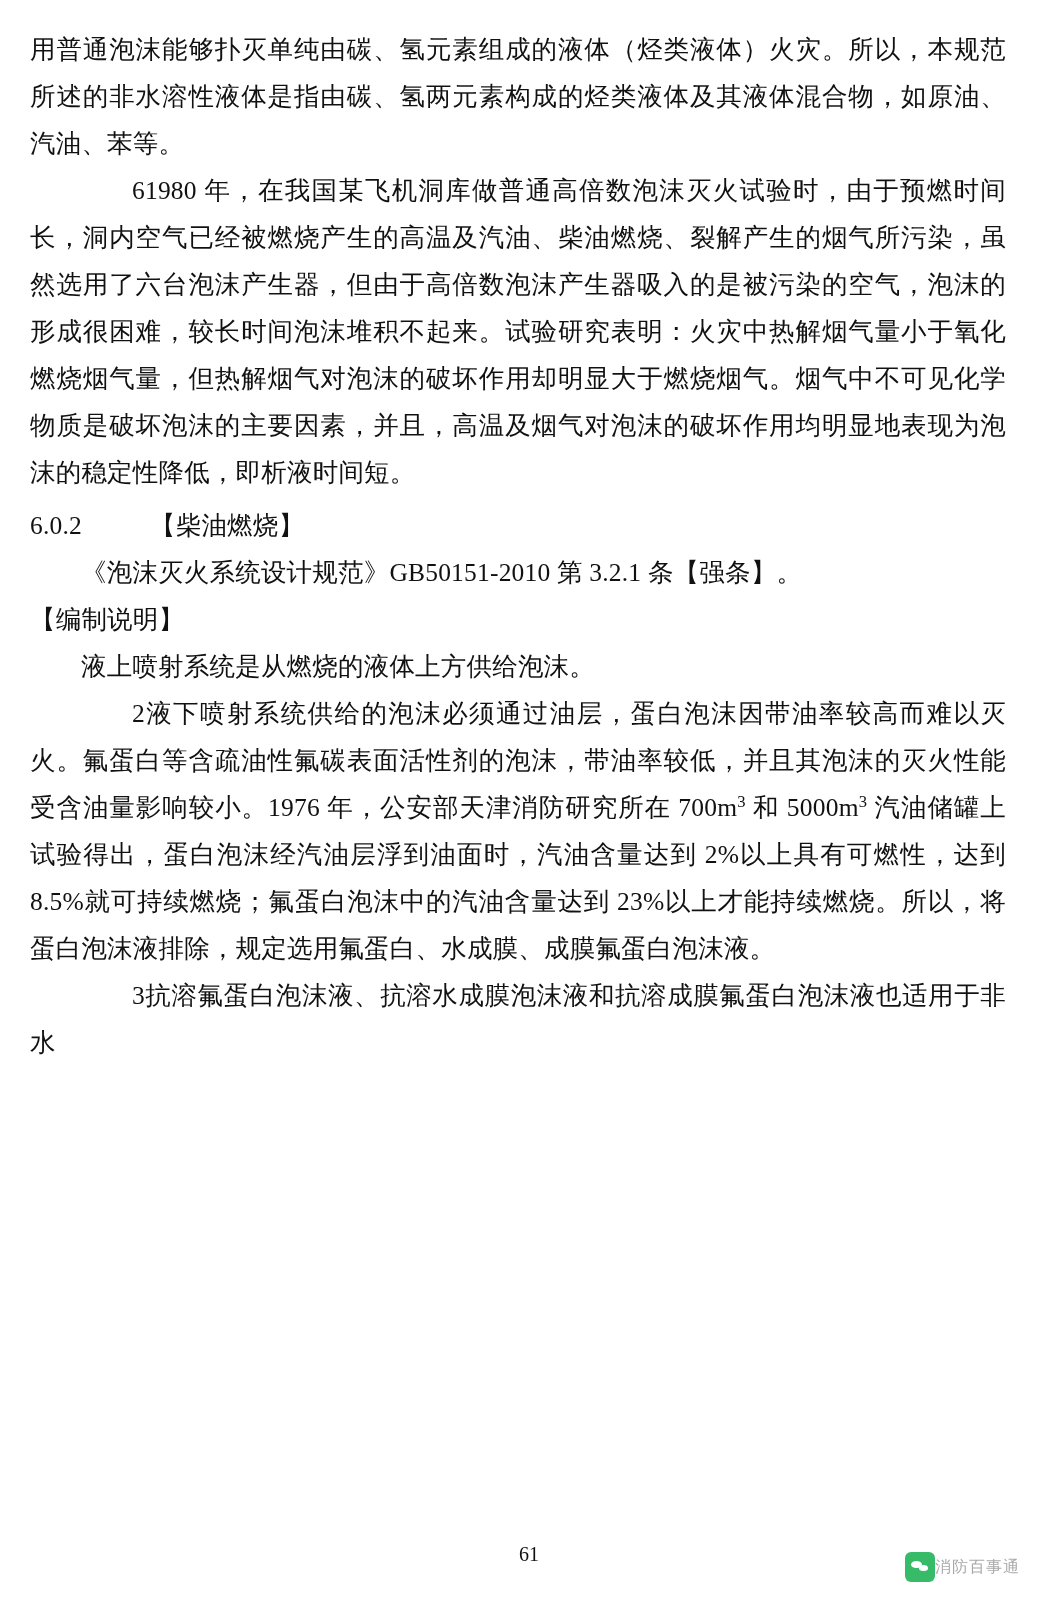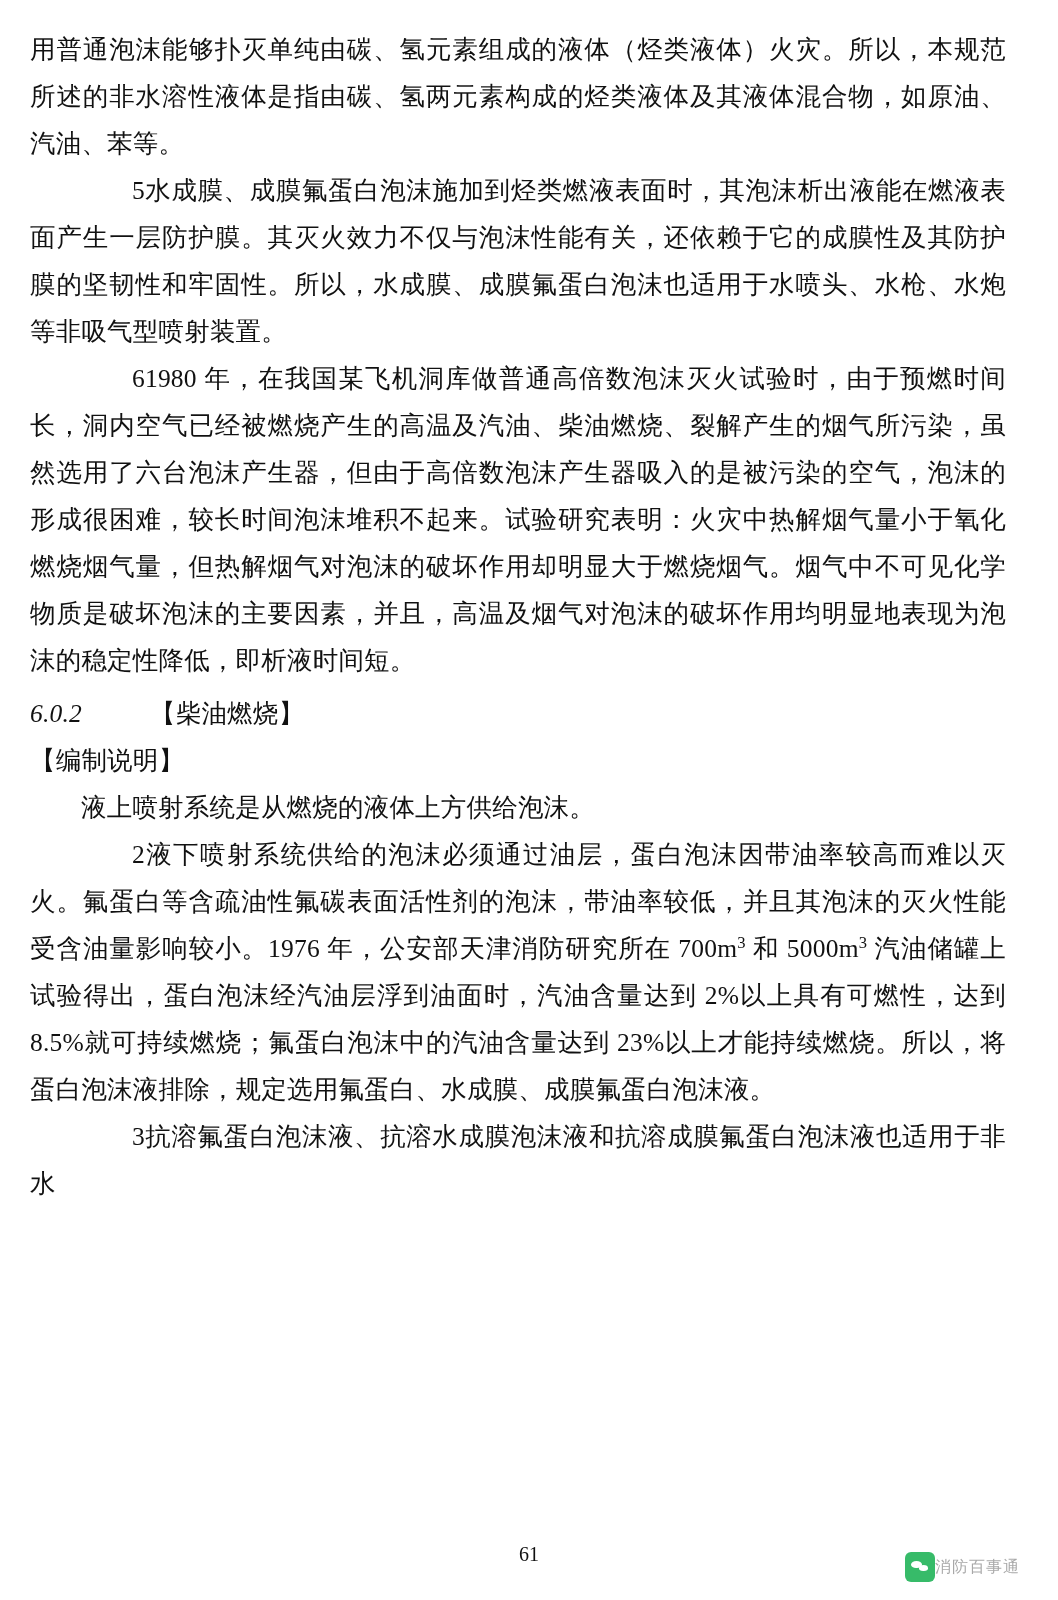--- a/index.html
+++ b/index.html
@@ -41,21 +41,20 @@
   .num-lead {
     display: inline-block;
     min-width: 2.2em;
   }
   .clause {
     margin-top: 6px;
   }
   .clause-label {
     display: inline-block;
     min-width: 120px;
-    font-style: italic;
   }
   sup {
     font-size: 0.65em;
     vertical-align: super;
     line-height: 0;
   }
   .footer {
     position: absolute;
     left: 0;
     right: 0;
@@ -111,26 +110,26 @@
 </head>
 <body>
 
 <div class="page">
 
   <div class="body-text">
 
     <p class="p-hang">用普通泡沫能够扑灭单纯由碳、氢元素组成的液体（烃类液体）火灾。所以，本规范所述的非水溶性液体是指由碳、氢两元素构成的烃类液体及其液体混合物，如原油、汽油、苯等。</p>
 
 
-    <p class="p-indent"><span class="num-lead">5</span><span>水成膜、成膜氟蛋白泡沫施加到烃类燃液表面时，其泡沫析出液能在燃液表面产生一层防护膜。其灭火效力不仅与泡沫性能有关，还依赖于它的成膜性及其防护膜的坚韧性和牢固性。所以，水成膜、成膜氟蛋白泡沫也适用于水喷头、水枪、水炮等非吸气型喷射装置。</span></p>
 
     <p class="p-indent"><span class="num-lead">6</span><span>1980 年，在我国某飞机洞库做普通高倍数泡沫灭火试验时，由于预燃时间长，洞内空气已经被燃烧产生的高温及汽油、柴油燃烧、裂解产生的烟气所污染，虽然选用了六台泡沫产生器，但由于高倍数泡沫产生器吸入的是被污染的空气，泡沫的形成很困难，较长时间泡沫堆积不起来。试验研究表明：火灾中热解烟气量小于氧化燃烧烟气量，但热解烟气对泡沫的破坏作用却明显大于燃烧烟气。烟气中不可见化学物质是破坏泡沫的主要因素，并且，高温及烟气对泡沫的破坏作用均明显地表现为泡沫的稳定性降低，即析液时间短。</span></p>
 
     <p class="p-hang clause"><span class="clause-label">6.0.2</span><span>【柴油燃烧】</span></p>
 
+    <p class="p-indent">《泡沫灭火系统设计规范》GB50151-2010 第 3.2.1 条【强条】。</p>
 
     <p class="p-hang">【编制说明】</p>
 
     <p class="p-indent">液上喷射系统是从燃烧的液体上方供给泡沫。</p>
 
 
     <p class="p-indent"><span class="num-lead">2</span><span>液下喷射系统供给的泡沫必须通过油层，蛋白泡沫因带油率较高而难以灭火。氟蛋白等含疏油性氟碳表面活性剂的泡沫，带油率较低，并且其泡沫的灭火性能受含油量影响较小。1976 年，公安部天津消防研究所在 700m<sup>3</sup> 和 5000m<sup>3</sup> 汽油储罐上试验得出，蛋白泡沫经汽油层浮到油面时，汽油含量达到 2%以上具有可燃性，达到 8.5%就可持续燃烧；氟蛋白泡沫中的汽油含量达到 23%以上才能持续燃烧。所以，将蛋白泡沫液排除，规定选用氟蛋白、水成膜、成膜氟蛋白泡沫液。</span></p>
 
     <p class="p-indent"><span class="num-lead">3</span><span>抗溶氟蛋白泡沫液、抗溶水成膜泡沫液和抗溶成膜氟蛋白泡沫液也适用于非水</span></p>
 

